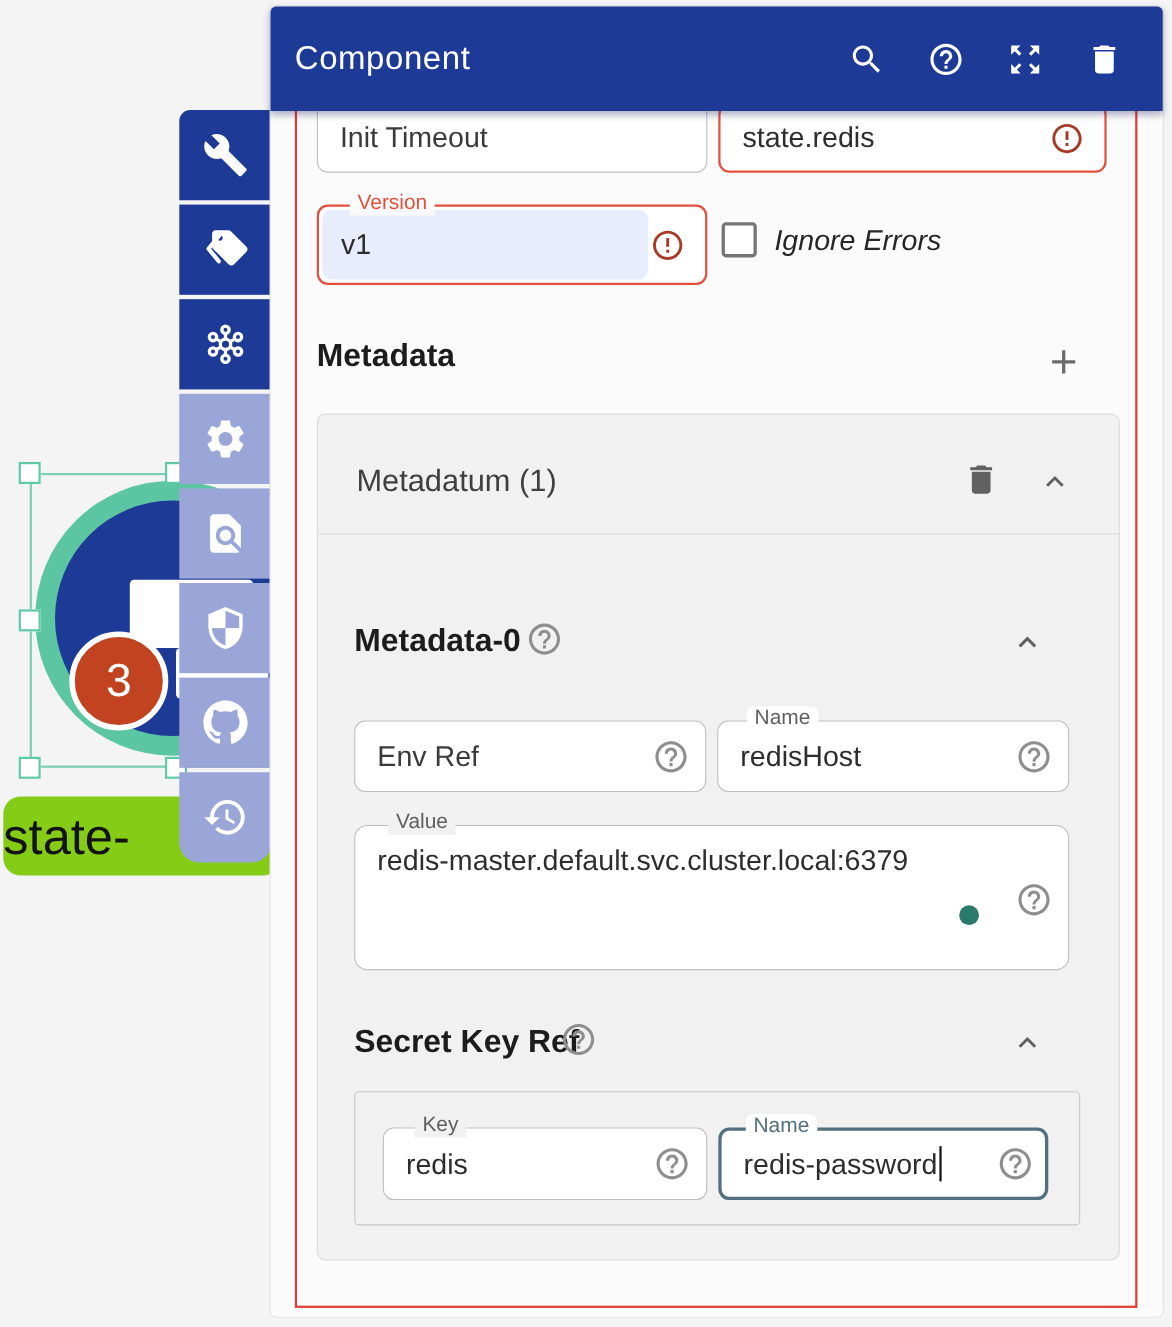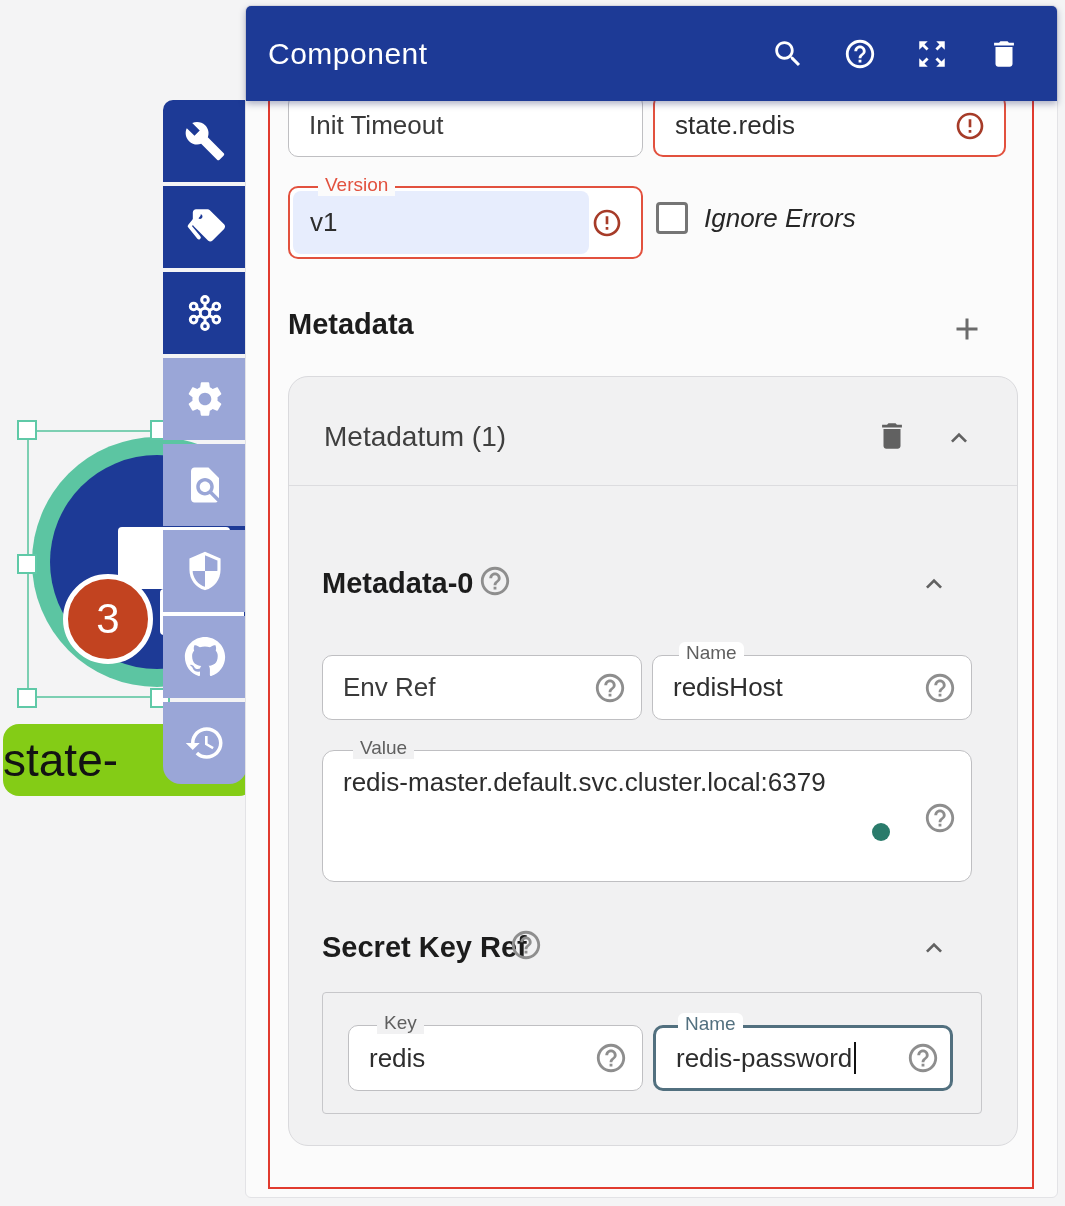--- a/index.html
+++ b/index.html
@@ -66,21 +66,21 @@
   .checkbox { position:absolute; left:410px; top:196px; width:32px; height:32px;
               border:3px solid #757575; border-radius:4px; background:#fff; cursor:pointer; z-index:2; }
   .cb-label { position:absolute; left:458px; top:196px; height:32px; display:flex; align-items:center;
               font-size:26px; color:#262626; z-index:2;font-style:italic; }
 
   .sec-heading { position:absolute; font-size:29px; font-weight:700; color:#1c1c1c; z-index:2; }
   .icon-btn { position:absolute; cursor:pointer; z-index:3; }
   .icon-btn svg { display:block; }
 
   .card { position:absolute; left:42px; top:370px; width:730px; height:770px; background:#f1f1f2;
-          border:1px solid #dadadd; border-radius:20px; z-index:2; }
+          border:1px solid #dadadd; border-radius:8px; z-index:2; }
   .card-divider { position:absolute; left:0; top:108px; width:100%; height:1px; background:#dcdcdf; }
   .card-title { position:absolute; left:35px; top:44px; font-size:28px; color:#3f3f3f; }
 
   .secret-box { position:absolute; left:33px; top:615px; width:660px; height:122px;
                 border:1.5px solid #c7c7ca; border-radius:4px; }
 
   .dot { position:absolute; left:549px; top:72px; width:18px; height:18px; border-radius:50%; background:#2a7b6b; }
   .cursor-bar { display:inline-block; width:2px; height:32px; background:#111; margin-left:2px; vertical-align:middle; }
   .val-text { position:absolute; left:20px; top:16px; font-size:26px; color:#2d2d2d; white-space:nowrap; }
 </style>

